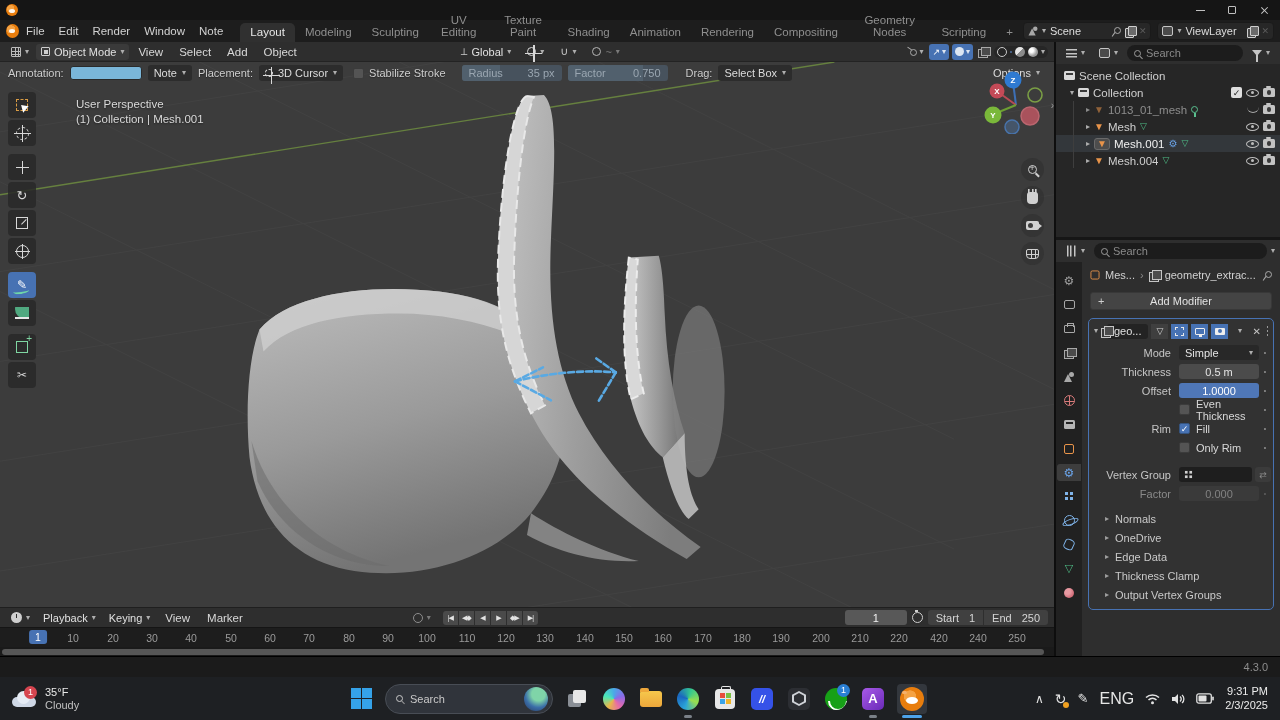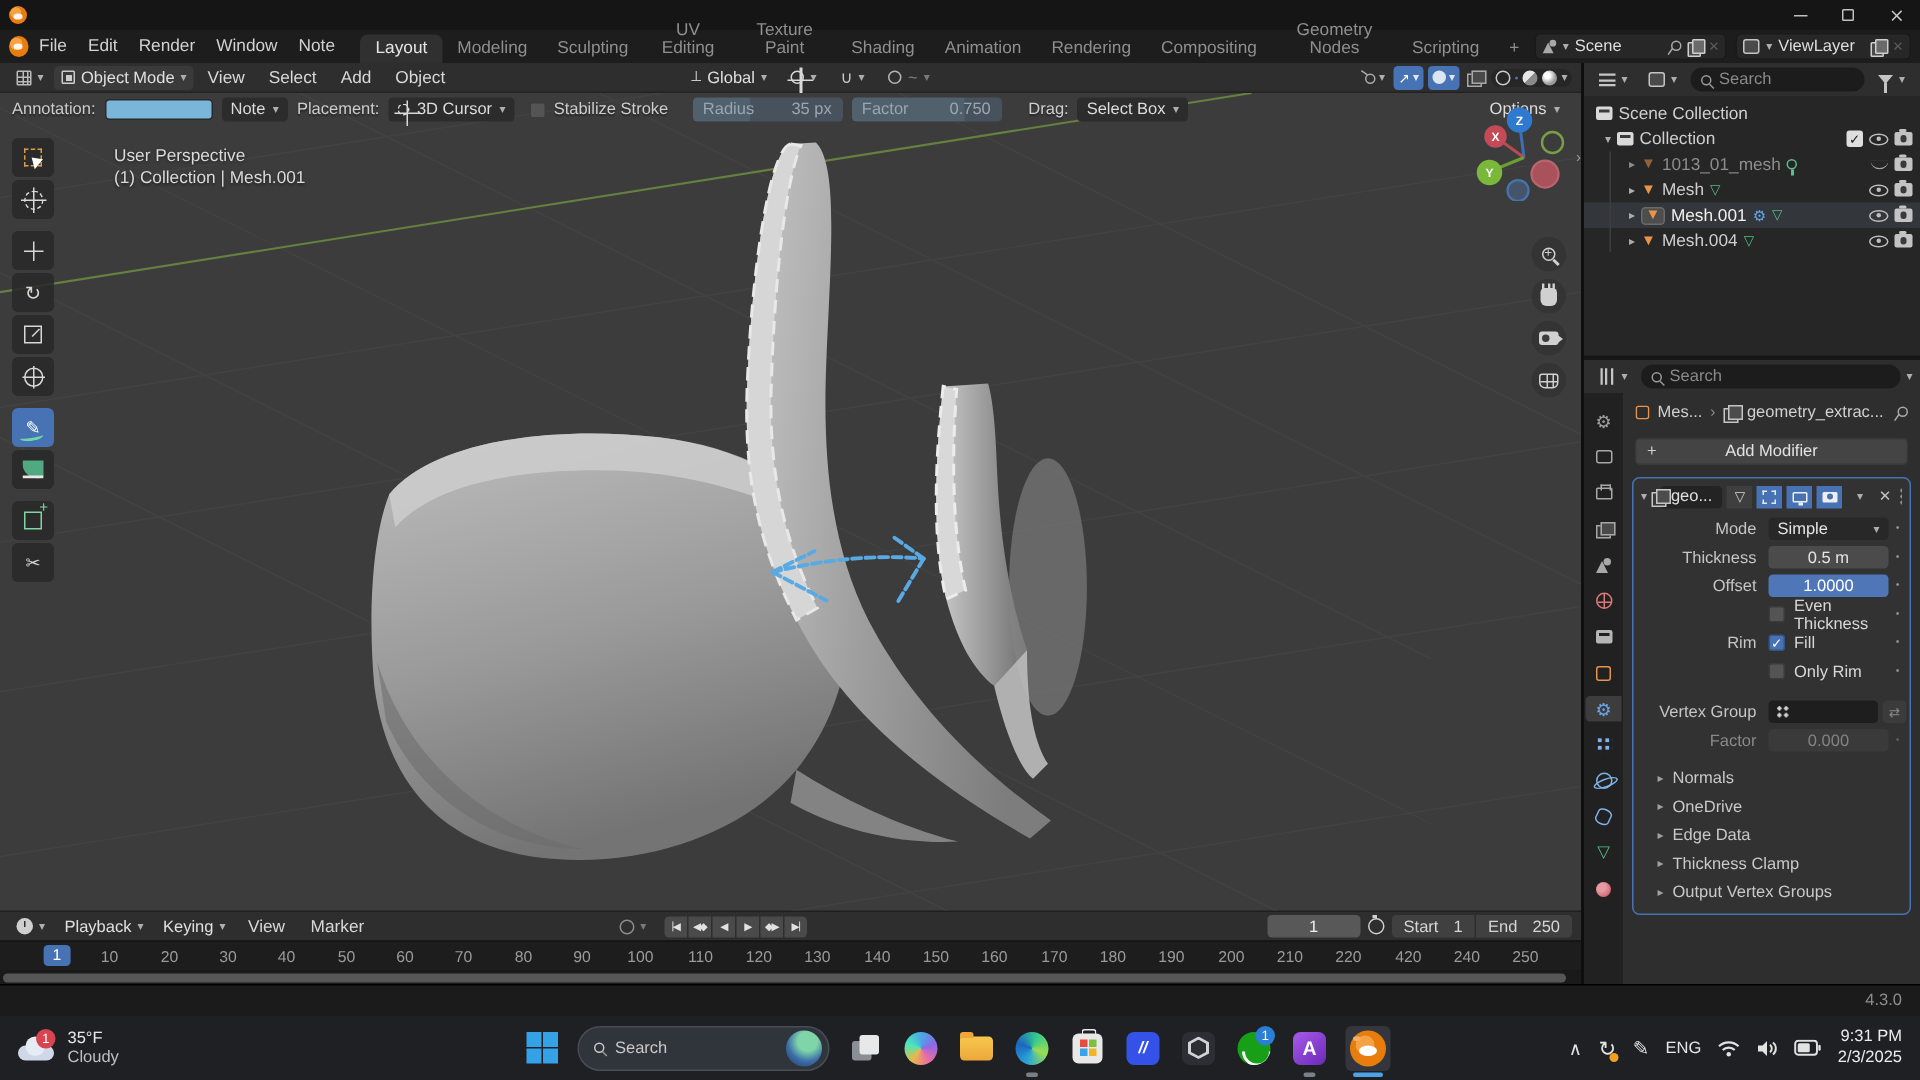--- a/index.html
+++ b/index.html
@@ -288,21 +288,21 @@
   .hex-inner { width:10px; height:11px; background:#2c2e33; clip-path:polygon(50% 0,100% 25%,100% 75%,50% 100%,0 75%,0 25%); }
   .xbox { width:22px; height:22px; border-radius:50%; background:#17a017; position:relative; overflow:hidden; }
   .xbox::before { content:""; position:absolute; left:3px; top:3px; width:16px; height:16px; border-radius:50%; border:2.5px solid #fff; border-top-color:transparent; border-left-color:transparent; transform:rotate(45deg); }
   .a-app { width:22px; height:22px; border-radius:5px; background:linear-gradient(140deg,#a85ae8,#6a2ab8); color:#fff; display:flex; align-items:center; justify-content:center; font-weight:bold; font-size:13px; }
   .blender-app { width:24px; height:24px; border-radius:50%; background:radial-gradient(circle at 42% 40%, #f5a243 0 30%, #e87d0d 32% 100%); position:relative; }
   .blender-app::after { content:""; position:absolute; left:6px; top:10px; width:12px; height:7px; border-radius:50%; background:#fff; }
   .blender-app::before { content:""; position:absolute; left:2px; top:4px; width:5px; height:3px; border-radius:2px; background:#f5b06a; }
   .tray { margin-left:auto; display:flex; align-items:center; gap:11px; }
   .tray-ic { color:#e2e2e2; font-size:12px; display:flex; align-items:center; justify-content:center; position:relative; }
   .sync-dot::after { content:""; position:absolute; right:-2px; bottom:-1px; width:6px; height:6px; border-radius:50%; background:#f0a020; }
-  .lang { font-size:11px; color:#e6e6e6; }
+  .lang { font-size:16px; color:#e6e6e6; }
   .clock { text-align:right; font-size:11px; line-height:13.5px; color:#ececec; }
 </style>
 </head>
 <body>
 
 <div id="root">
 
   <div class="titlebar">
     <span class="blender-dot"></span>
     <div class="win-controls">

